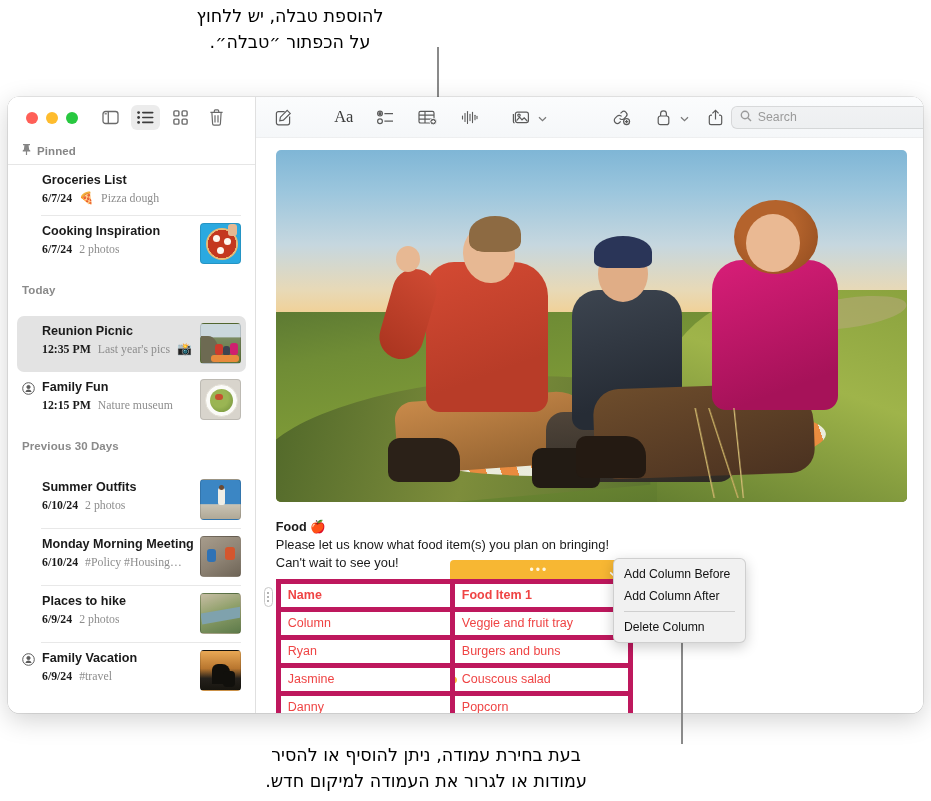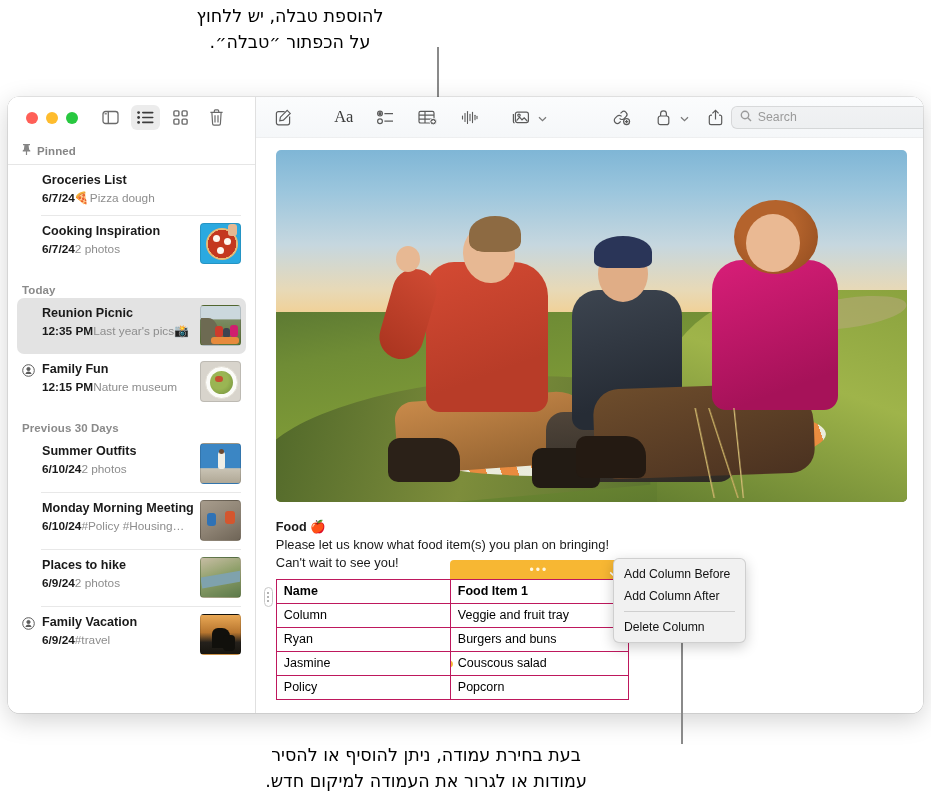--- a/index.html
+++ b/index.html
@@ -69,41 +69,41 @@
   .trash { margin-left: auto; margin-right: 14px; }
 
   #sidebar-scroll { flex: 1; overflow: hidden; padding-top: 0px; }
 
   .section-head {
     font-size: 11.5px; color: #868686; font-weight: 600;
     padding: 4px 0 5px 14px; display: flex; align-items: center; gap: 6px;
     letter-spacing: 0.1px;
   }
   .section-head.pinned { border-bottom: 1px solid #e6e6e6; padding-bottom: 7px; padding-top: 6px; }
-  .section-head.plain { padding-top: 12px; padding-bottom: 2px; font-size: 11.5px; color: #8a8a8a; }
+  .section-head.plain { padding-top: 12px; padding-bottom: 20px; font-size: 11.5px; color: #8a8a8a; }
 
   .note-row {
     position: relative;
     display: flex; align-items: flex-start;
     margin: 0 9px; padding: 7px 5px 8px 5px;
     border-radius: 7px; min-height: 46px;
   }
   .note-row.selected { background: #e3e3e3; }
   .note-sep { height: 1px; background: #e8e8e8; margin-left: 33px; margin-right: 14px; }
   .note-share-icon { width: 16px; min-width: 16px; margin-right: 4px; margin-top: 2px; color: #5a5a5a; }
   .note-indent { width: 20px; min-width: 20px; }
   .note-body { flex: 1; min-width: 0; padding-right: 6px; }
   .note-title {
     font-size: 12.6px; font-weight: 700; color: #1a1a1a;
     white-space: nowrap; overflow: hidden; text-overflow: ellipsis;
     line-height: 17px;
   }
   .note-meta {
-    display: flex; align-items: center; 
-    font-size: 11.8px; line-height: 17px; margin-top: 1px;
+    display: flex; align-items: center; gap: 7px;
+    font-size: 11.8px; line-height: 17px; margin-top: 1px; font-family: Liberation Serif, serif;
   }
   .note-date { color: #1a1a1a; font-weight: 600; white-space: nowrap; }
   .note-sub { color: #8d8d8d; white-space: nowrap; overflow: hidden; text-overflow: ellipsis; }
   .note-emoji { font-size: 12px; }
 
   .thumb {
     width: 41px; height: 41px; min-width: 41px;
     border-radius: 4px; overflow: hidden;
     border: 0.5px solid rgba(0,0,0,0.12);
     position: relative;
@@ -261,23 +261,23 @@
     position: absolute; left: 174px; top: -19px;
     width: 178px; height: 19px;
     background: #f7b733; border-radius: 4px 4px 0 0;
     display: flex; align-items: center; justify-content: center;
     color: #fff;
   }
   .col-handle .dots { font-size: 12px; letter-spacing: 2px; color: #fff7e0; line-height: 1; }
   .col-handle .cchev { position: absolute; right: 8px; top: 4px; color: #fff; }
   table#food-table { border-collapse: collapse; width: 352px; table-layout: fixed; }
   table#food-table td {
-    border: 1px solid #be185d;
+    border: 5px solid #be185d;
     height: 23px; padding: 0 7px;
-    font-size: 12.5px; color: #000000; line-height: 23px;
+    font-size: 12.5px; color: #ef4444; line-height: 23px;
     white-space: nowrap; overflow: hidden;
   }
   table#food-table tr.head td { font-weight: 700; }
   table#food-table td.col0 { width: 174px; }
   table#food-table td.col1 { width: 178px; }
   td.sel { border-left: 2px solid #f7b733; border-right: 2px solid #f7b733; }
   tr.head td.sel { border-top: 2px solid #f7b733; }
   tr.last td.sel { border-bottom: 2px solid #f7b733; }
   .cell-dot {
     position: absolute; left: -5px; top: 50%; transform: translateY(-50%);
@@ -688,21 +688,21 @@
                 <td class="col1 sel">Burgers and buns</td>
               </tr>
               <tr>
                 <td class="col0">Jasmine</td>
                 <td class="col1 sel cell-rel">
                   <span class="cell-dot"></span>
                   <span>Couscous salad</span>
                 </td>
               </tr>
               <tr class="last">
-                <td class="col0">Policy</td>
+                <td class="col0">Danny</td>
                 <td class="col1 sel">Popcorn</td>
               </tr>
             </tbody>
           </table>
         </div>
 
       </div>
     </div>
   </div>
 

